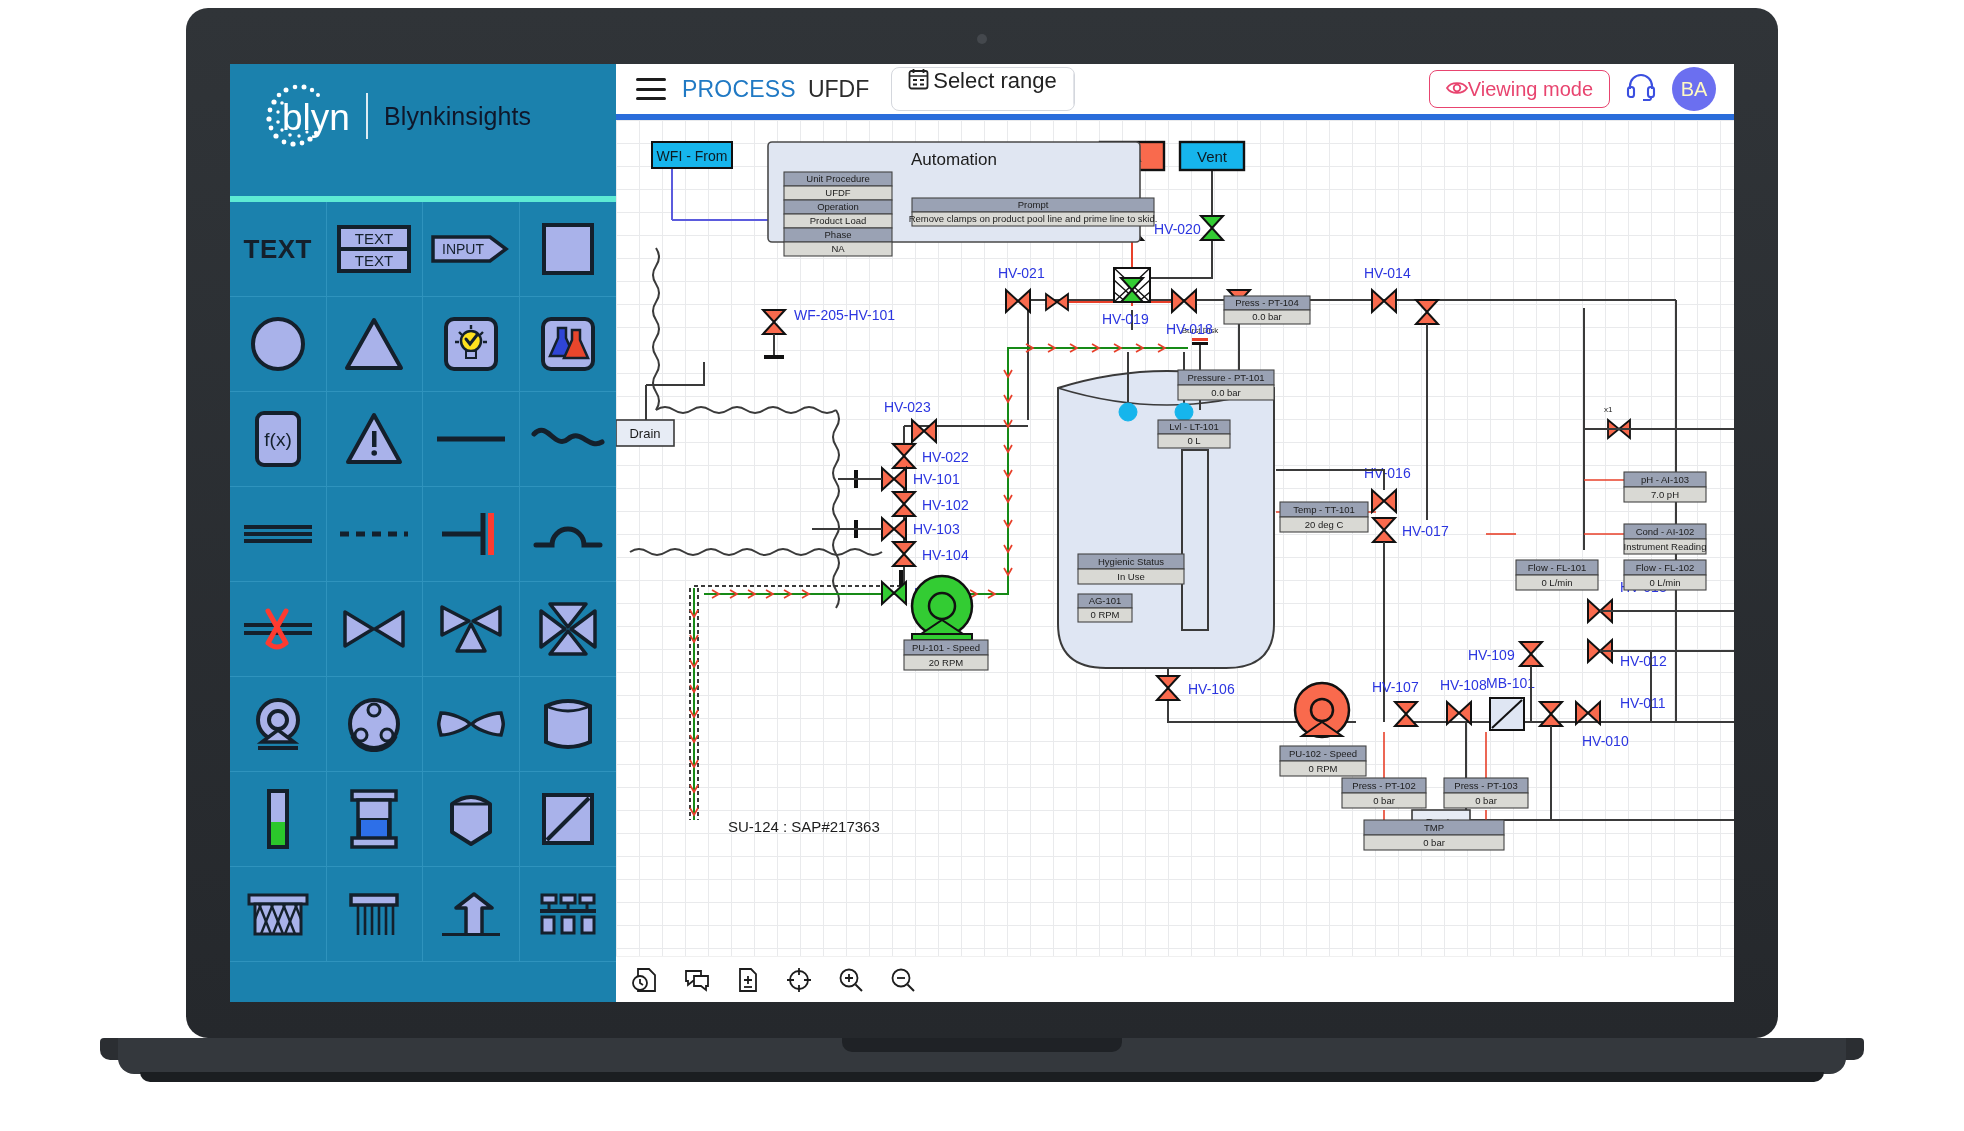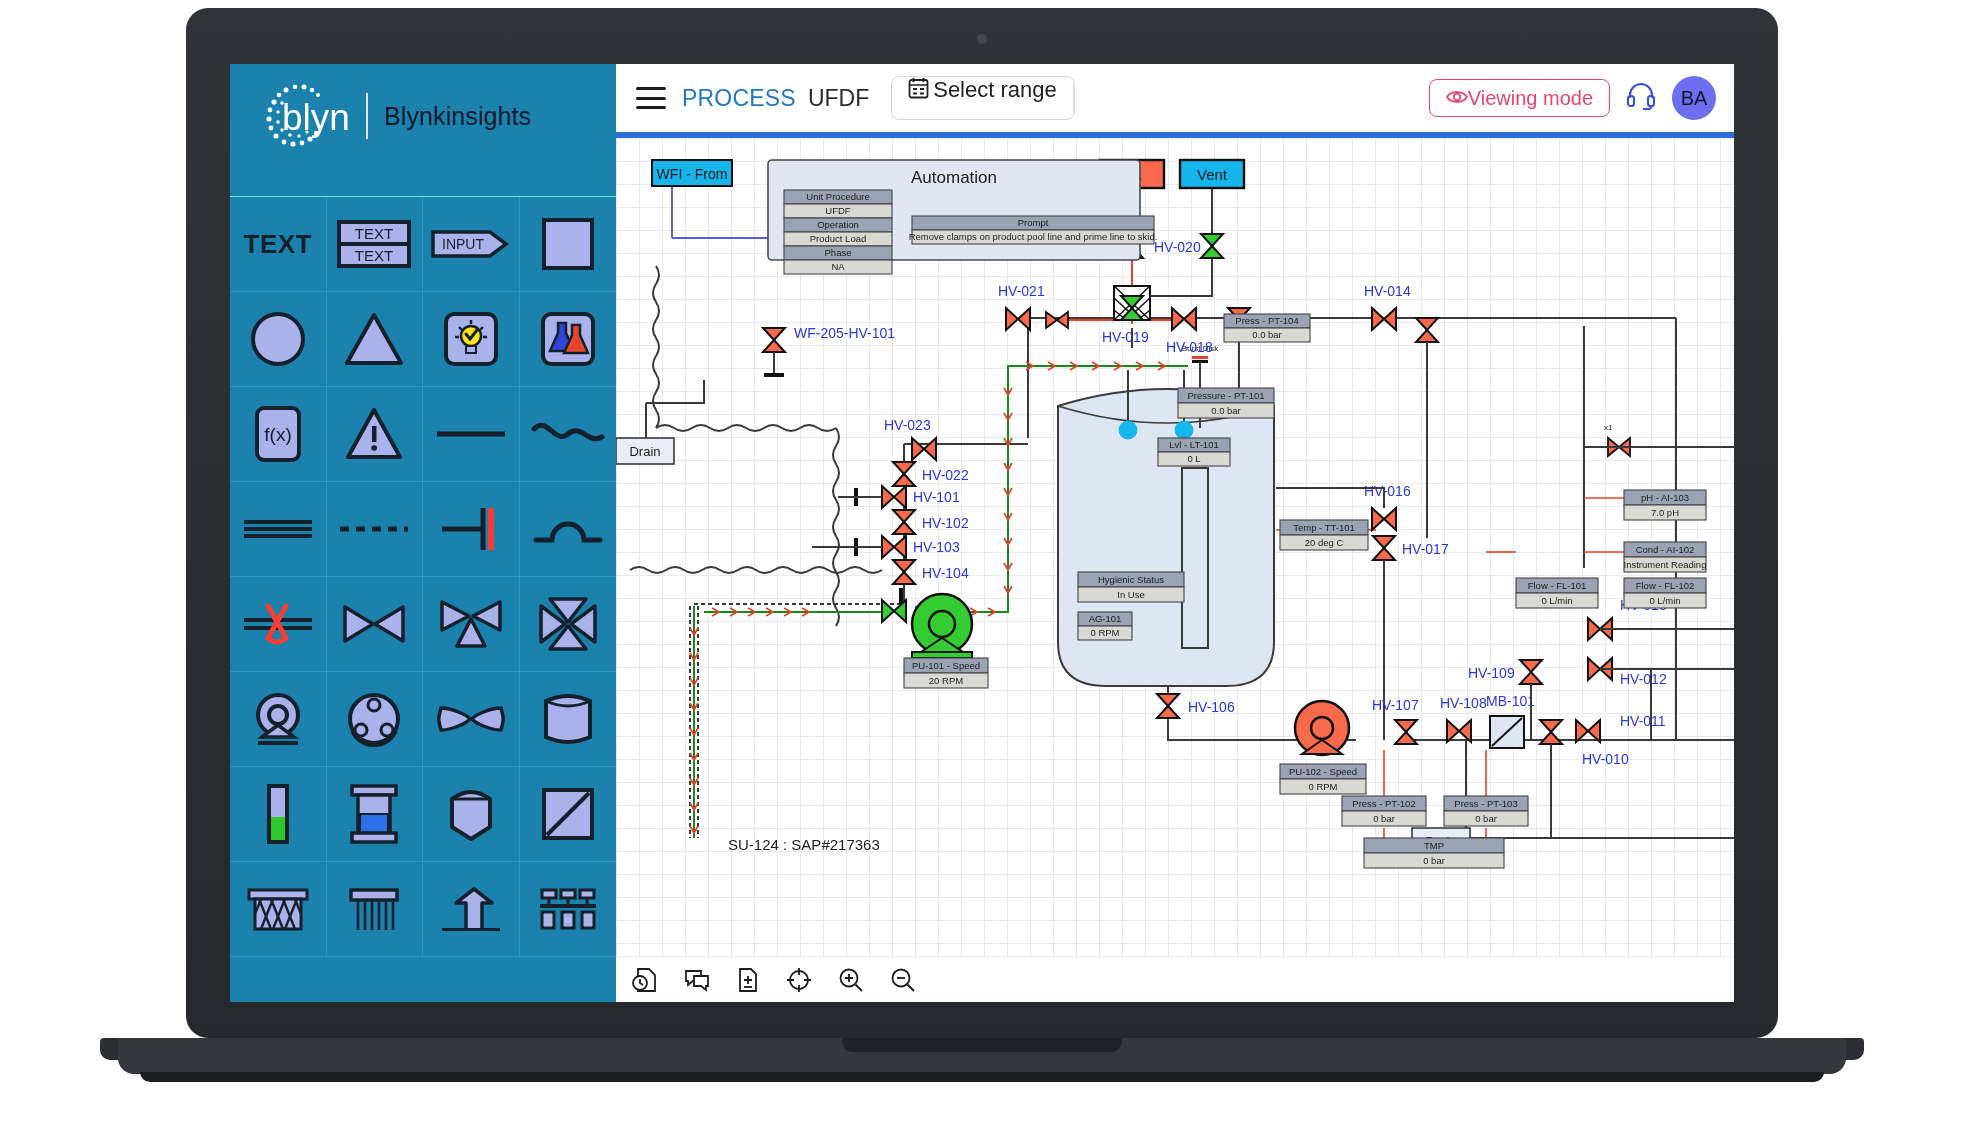--- a/index.html
+++ b/index.html
@@ -55,36 +55,36 @@
     margin:14px 20px 0 20px; height:50px; background:#15678a;
     border-radius:8px; display:flex; padding:4px;
   }
   .tab {
     flex:1; display:flex; align-items:center; justify-content:center;
     color:#fff; font-size:24px; border-radius:6px; cursor:pointer;
   }
   .tab.active{ background:#8b9ae8; color:#1b1b28; }
 
   .palette{
-    margin-top:28px; border-top:1px solid #5eead4;
+    margin-top:28px; border-top:6px solid #5eead4;
     display:grid; grid-template-columns: repeat(4, 1fr);
     flex:1; align-content:start;
   }
   .pal-cell{
     height:95px; border-right:1px solid #2f93bd; border-bottom:1px solid #2f93bd;
     display:flex; align-items:center; justify-content:center; cursor:pointer;
   }
   .pal-cell:nth-child(4n){ border-right:none; }
   .pal-cell svg{ display:block; }
   .pal-text{ color:#14202c; font-size:26px; font-weight:bold; letter-spacing:.5px;}
 
   
   .main{ flex:1; display:flex; flex-direction:column; min-width:0; background:#fff;}
   .topbar{
-    height:68px; display:flex; align-items:center; gap:16px;
+    height:50px; display:flex; align-items:center; gap:16px;
     padding:0 18px 0 20px; background:#fff; flex:none;
   }
   .hamb{ width:30px; height:22px; display:flex; flex-direction:column; justify-content:space-between; cursor:pointer;}
   .hamb i{ display:block; height:3px; background:#1d1d1d; border-radius:2px;}
   .proc{ color:#2079c4; font-size:23px; letter-spacing:.2px;}
   .proc-sub{ color:#2b2b2b; font-size:23px; margin-left:-4px;}
   .range-group{
     display:flex; align-items:stretch; border:1px solid #d4d7dd; border-radius:8px;
     height:44px; overflow:hidden; margin-left:6px;
   }
@@ -94,21 +94,21 @@
   }
   .range-val{ display:flex; align-items:center; padding:0 18px; font-size:22px; color:#222;}
   .spacer{ flex:1; }
   .viewmode{
     display:flex; align-items:center; height:38px; padding:0 16px;
     border:1px solid #e8446f; border-radius:8px; color:#e8446f; font-size:20px;
     cursor:pointer; white-space:nowrap;
   }
   .headset{ cursor:pointer; }
   .avatar{
-    width:44px; height:44px; border-radius:50%; background:#6b6ff0; color:#0f172a;
+    width:44px; height:44px; border-radius:50%; background:#6b6ff0; color:#fef9c3;
     display:flex; align-items:center; justify-content:center; font-size:20px; cursor:pointer;
   }
   .blue-rule{ height:6px; background:#2a6ddb; flex:none;}
 
   
   .canvas-wrap{ position:relative; flex:1; overflow:hidden; background:#fff;}
   .canvas{
     position:absolute; inset:0;
     background-image:
       linear-gradient(to right, #e9eaec 1px, transparent 1px),

